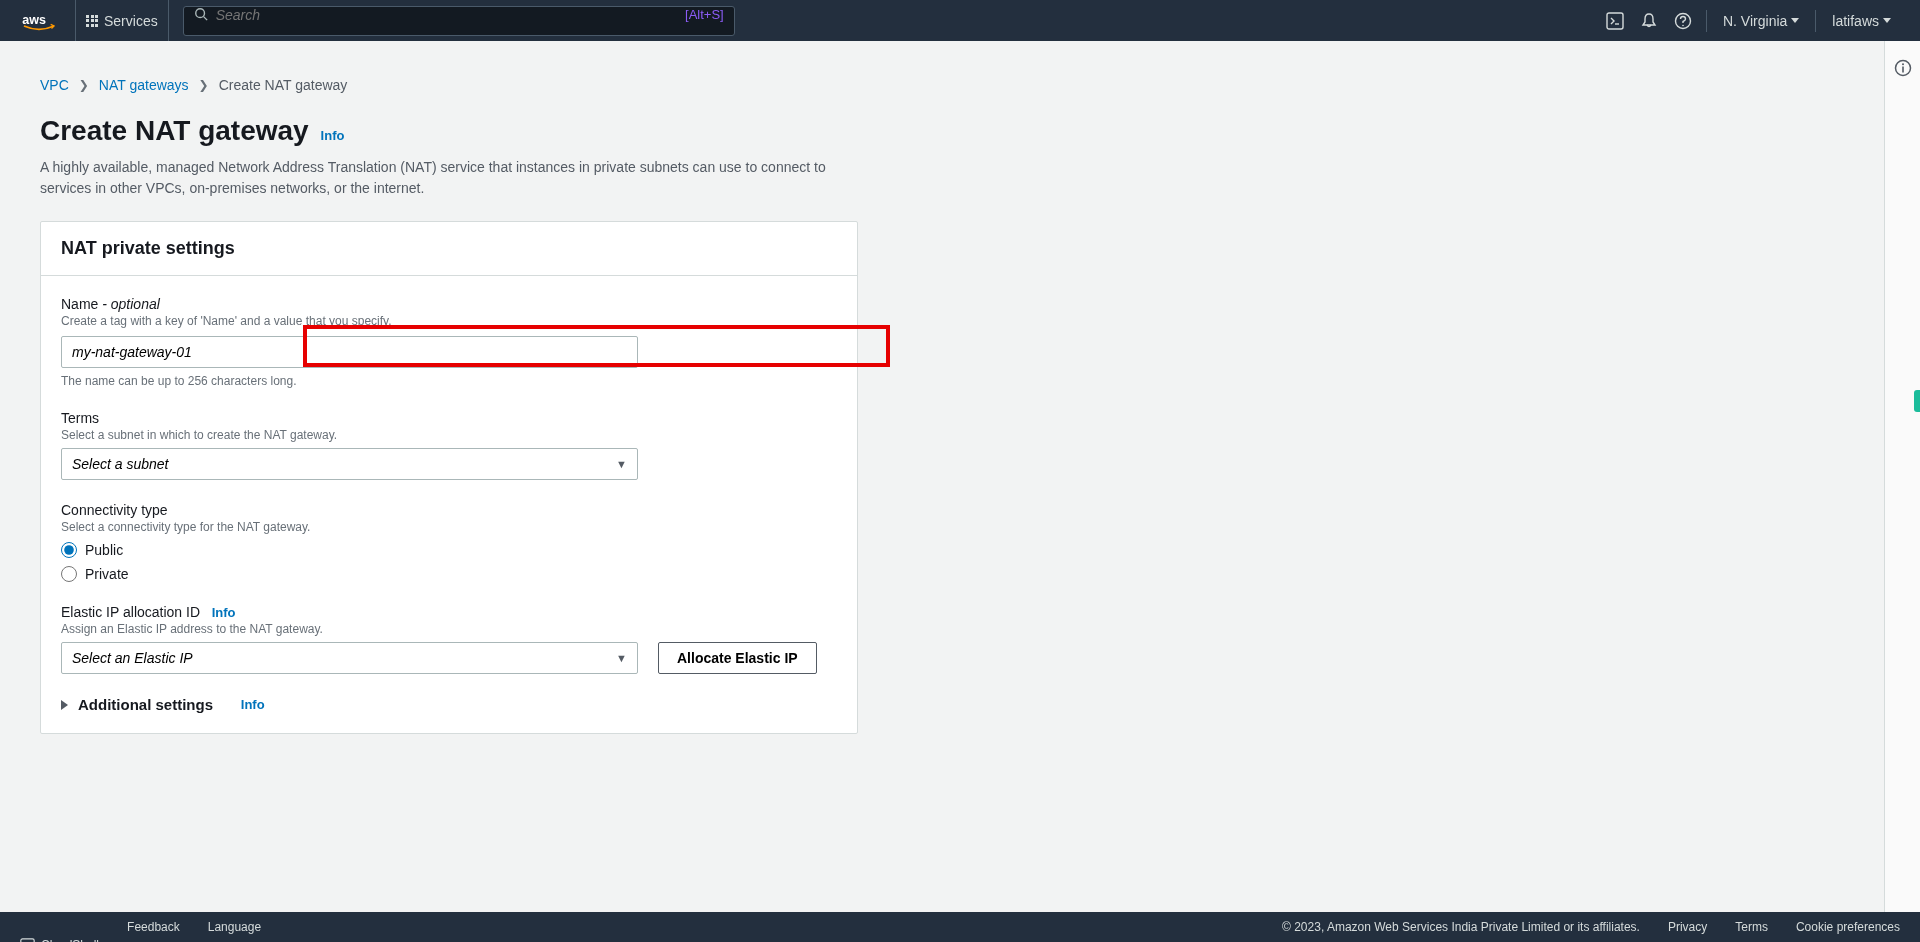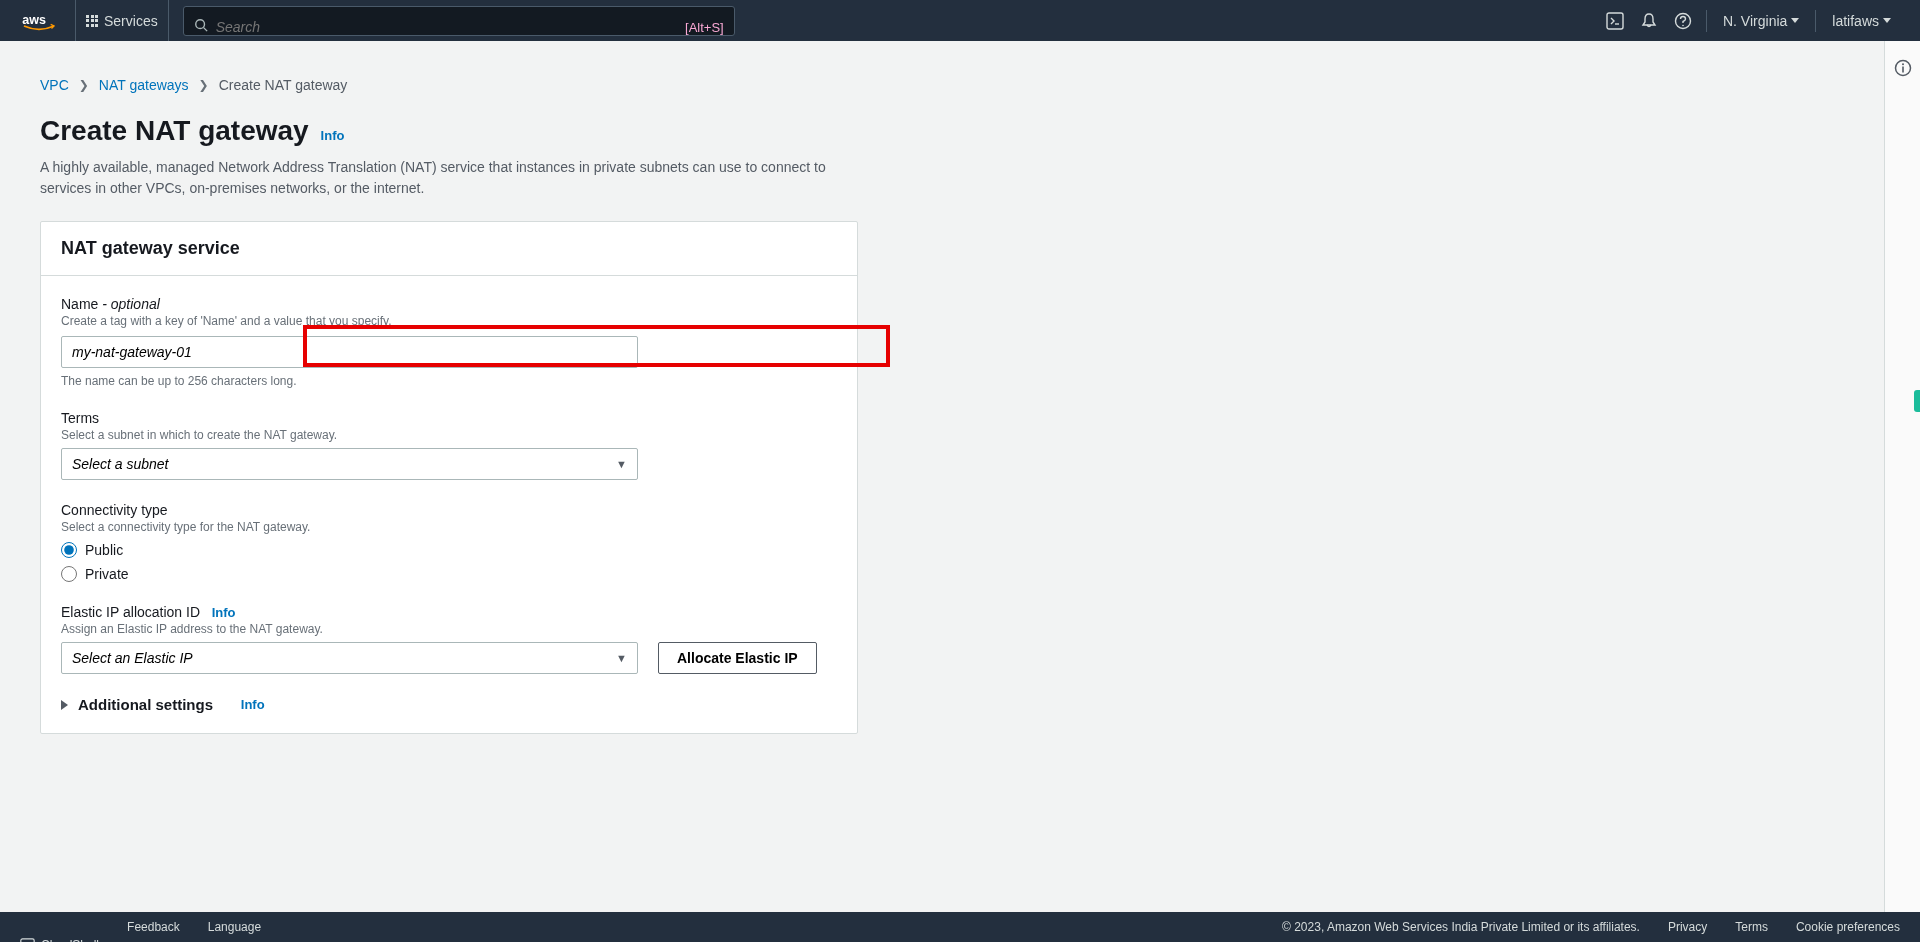--- a/index.html
+++ b/index.html
@@ -48,35 +48,35 @@
     gap: 1.5px;
   }
   .grid-icon span { background: #d5dbdb; width: 3px; height: 3px; }
   .search-wrap {
     margin-left: 14px;
     background: #131a22;
     border: 1px solid #4a5a6a;
     border-radius: 3px;
     height: 30px;
     display: flex;
-    align-items: flex-end;
+    align-items: flex-start;
     width: 552px;
     padding: 0 10px;
   }
   .search-wrap .mag { margin-right: 8px; color: #aab7b8; }
   .search-wrap input {
     flex: 1;
     background: transparent;
     border: none;
     outline: none;
     color: #d5dbdb;
     font-style: italic;
     font-size: 14px;
   }
-  .search-wrap .shortcut { color: #f9a8d4; font-size: 13px; }
+  .search-wrap .shortcut { color: #8b5cf6; font-size: 13px; }
   .nav-spacer { flex: 1; }
   .nav-icon-btn {
     width: 34px;
     height: 34px;
     display: flex;
     align-items: center;
     justify-content: center;
     cursor: pointer;
     color: #d5dbdb;
   }
@@ -326,21 +326,21 @@
       </div>
 
       <div>
         <h1>Create NAT gateway</h1>
         <span class="info-link">Info</span>
       </div>
       <p class="page-desc">A highly available, managed Network Address Translation (NAT) service that instances in private subnets can use to connect to services in other VPCs, on-premises networks, or the internet.</p>
 
       <div class="panel">
         <div class="panel-header">
-          <h2>NAT gateway service</h2>
+          <h2>NAT private settings</h2>
         </div>
         <div class="panel-body">
 
           <div class="field">
             <div class="field-label">
               <span>Name</span><span class="opt"> - optional</span>
             </div>
             <div class="field-desc">Create a tag with a key of 'Name' and a value that you specify.</div>
             <input class="text-input" type="text" placeholder="my-nat-gateway-01" style="">
             <div class="field-hint">The name can be up to 256 characters long.</div>

